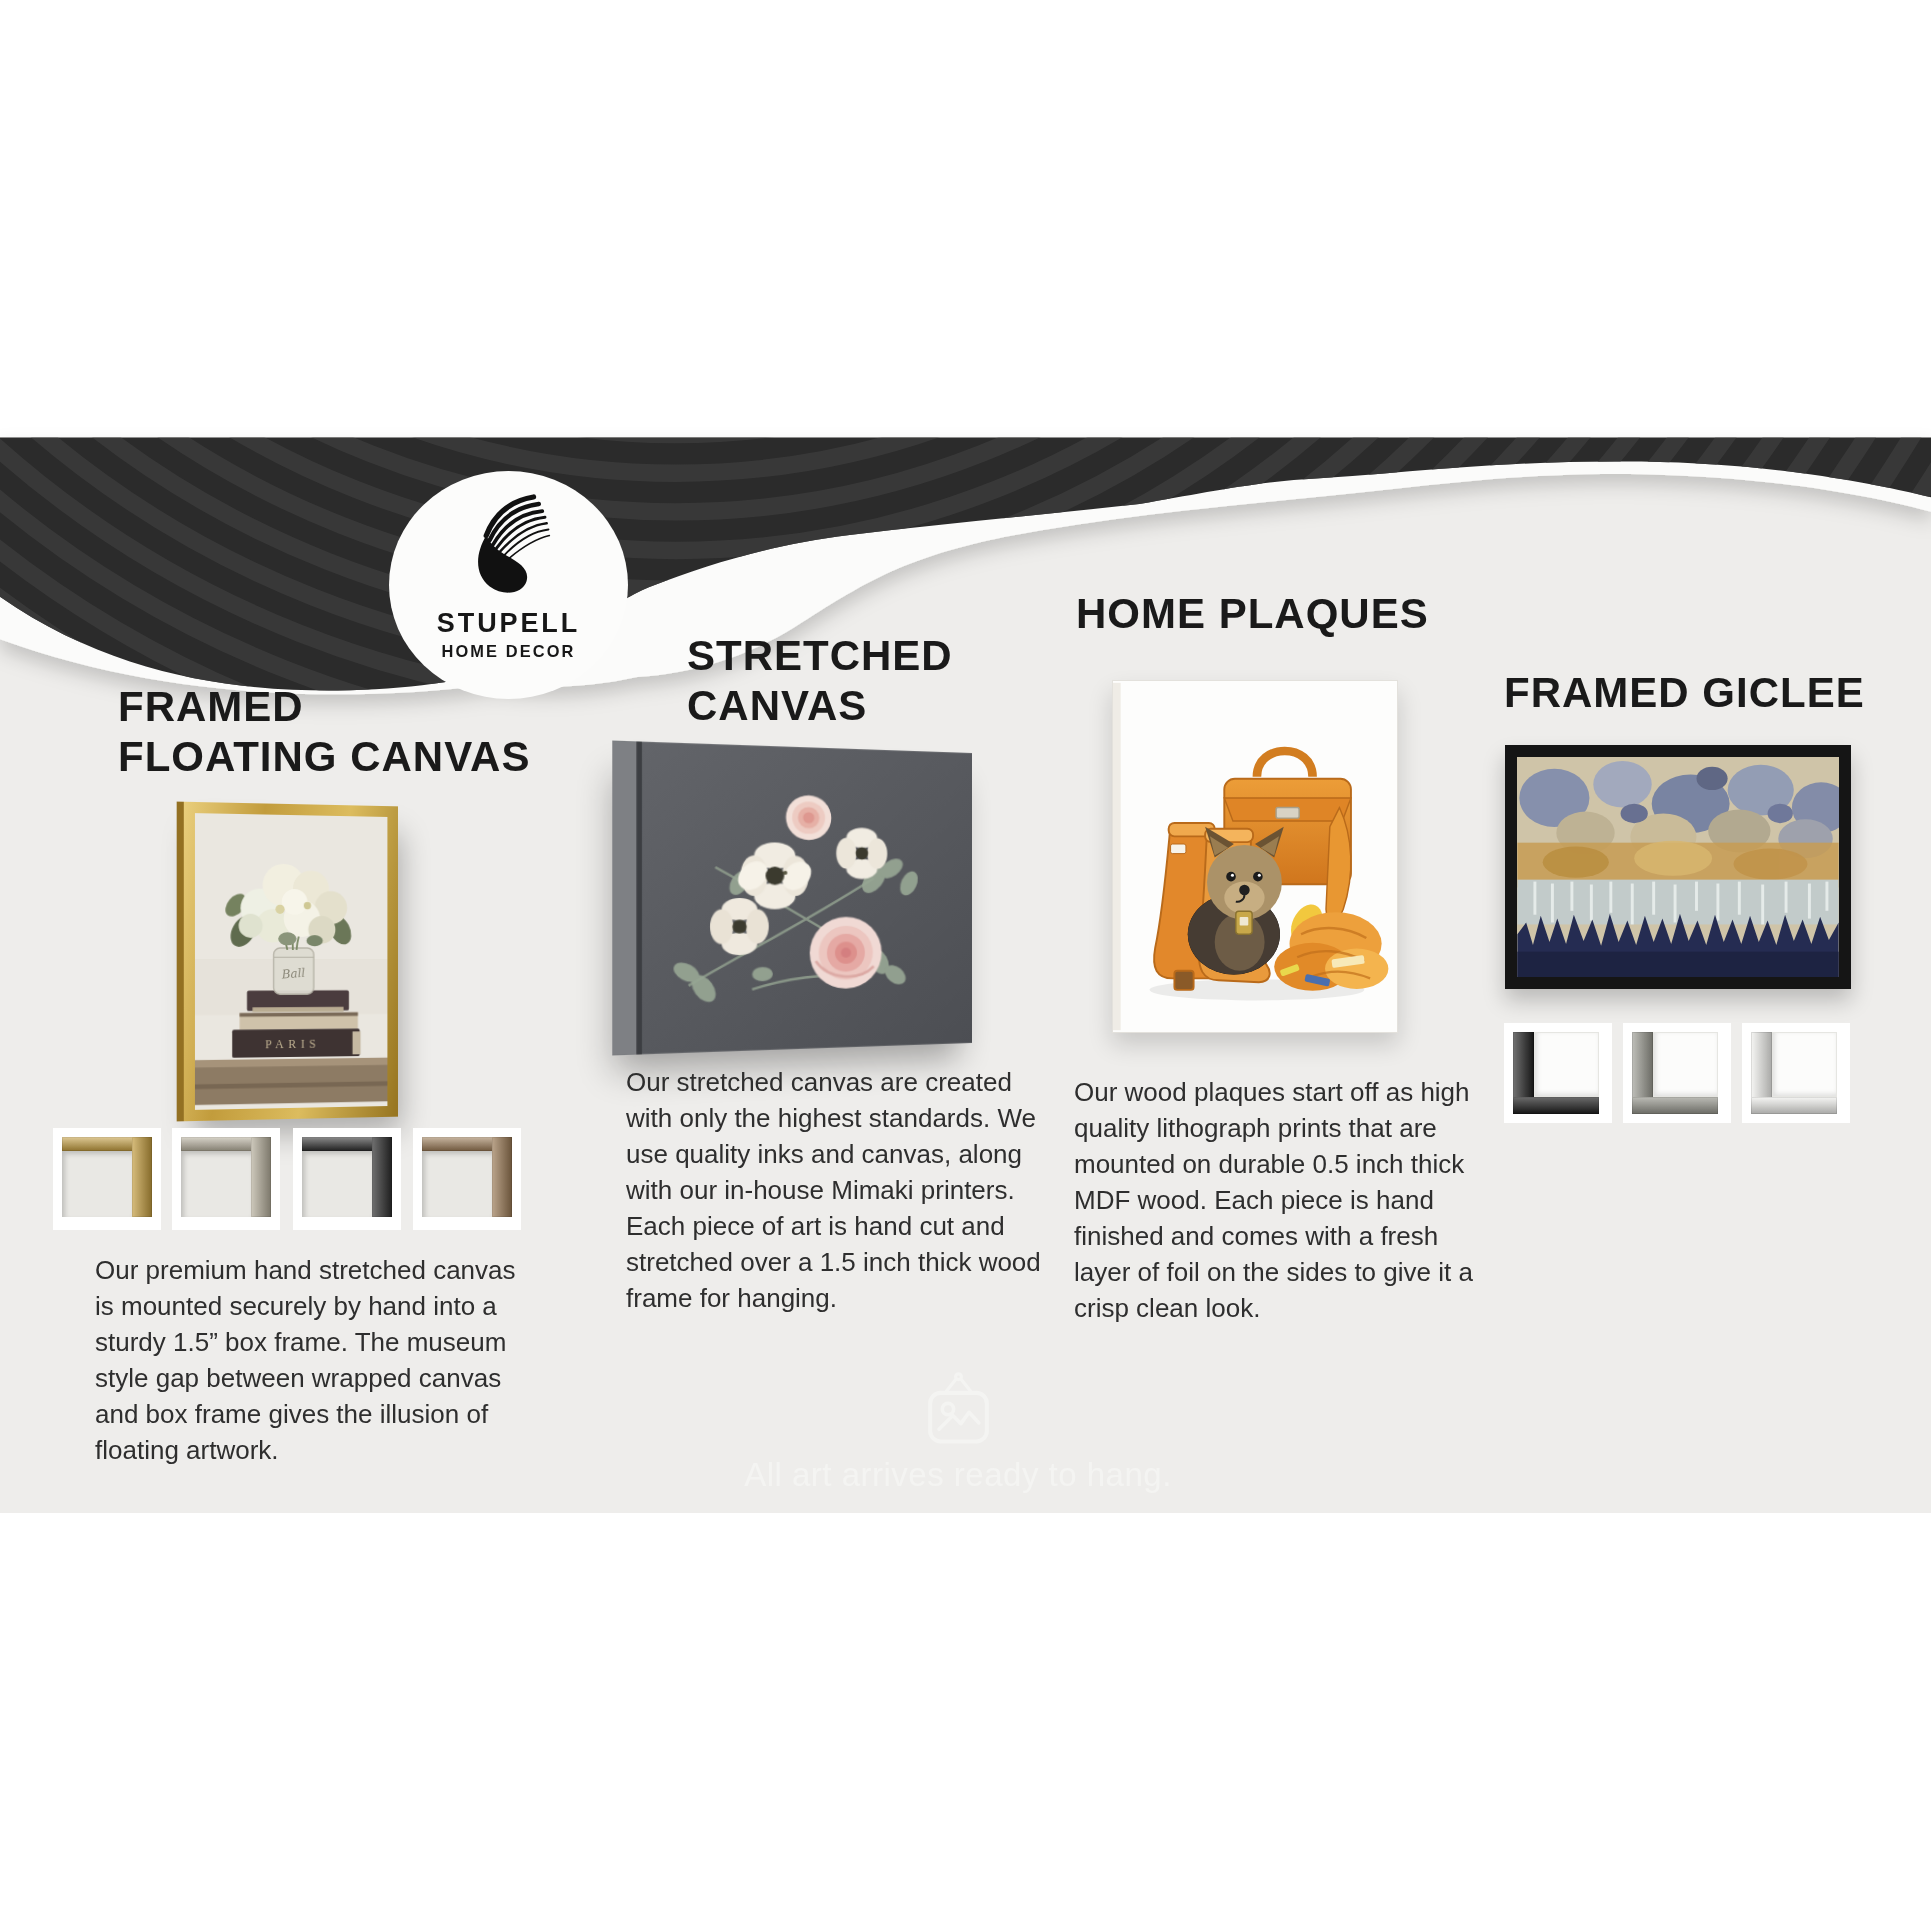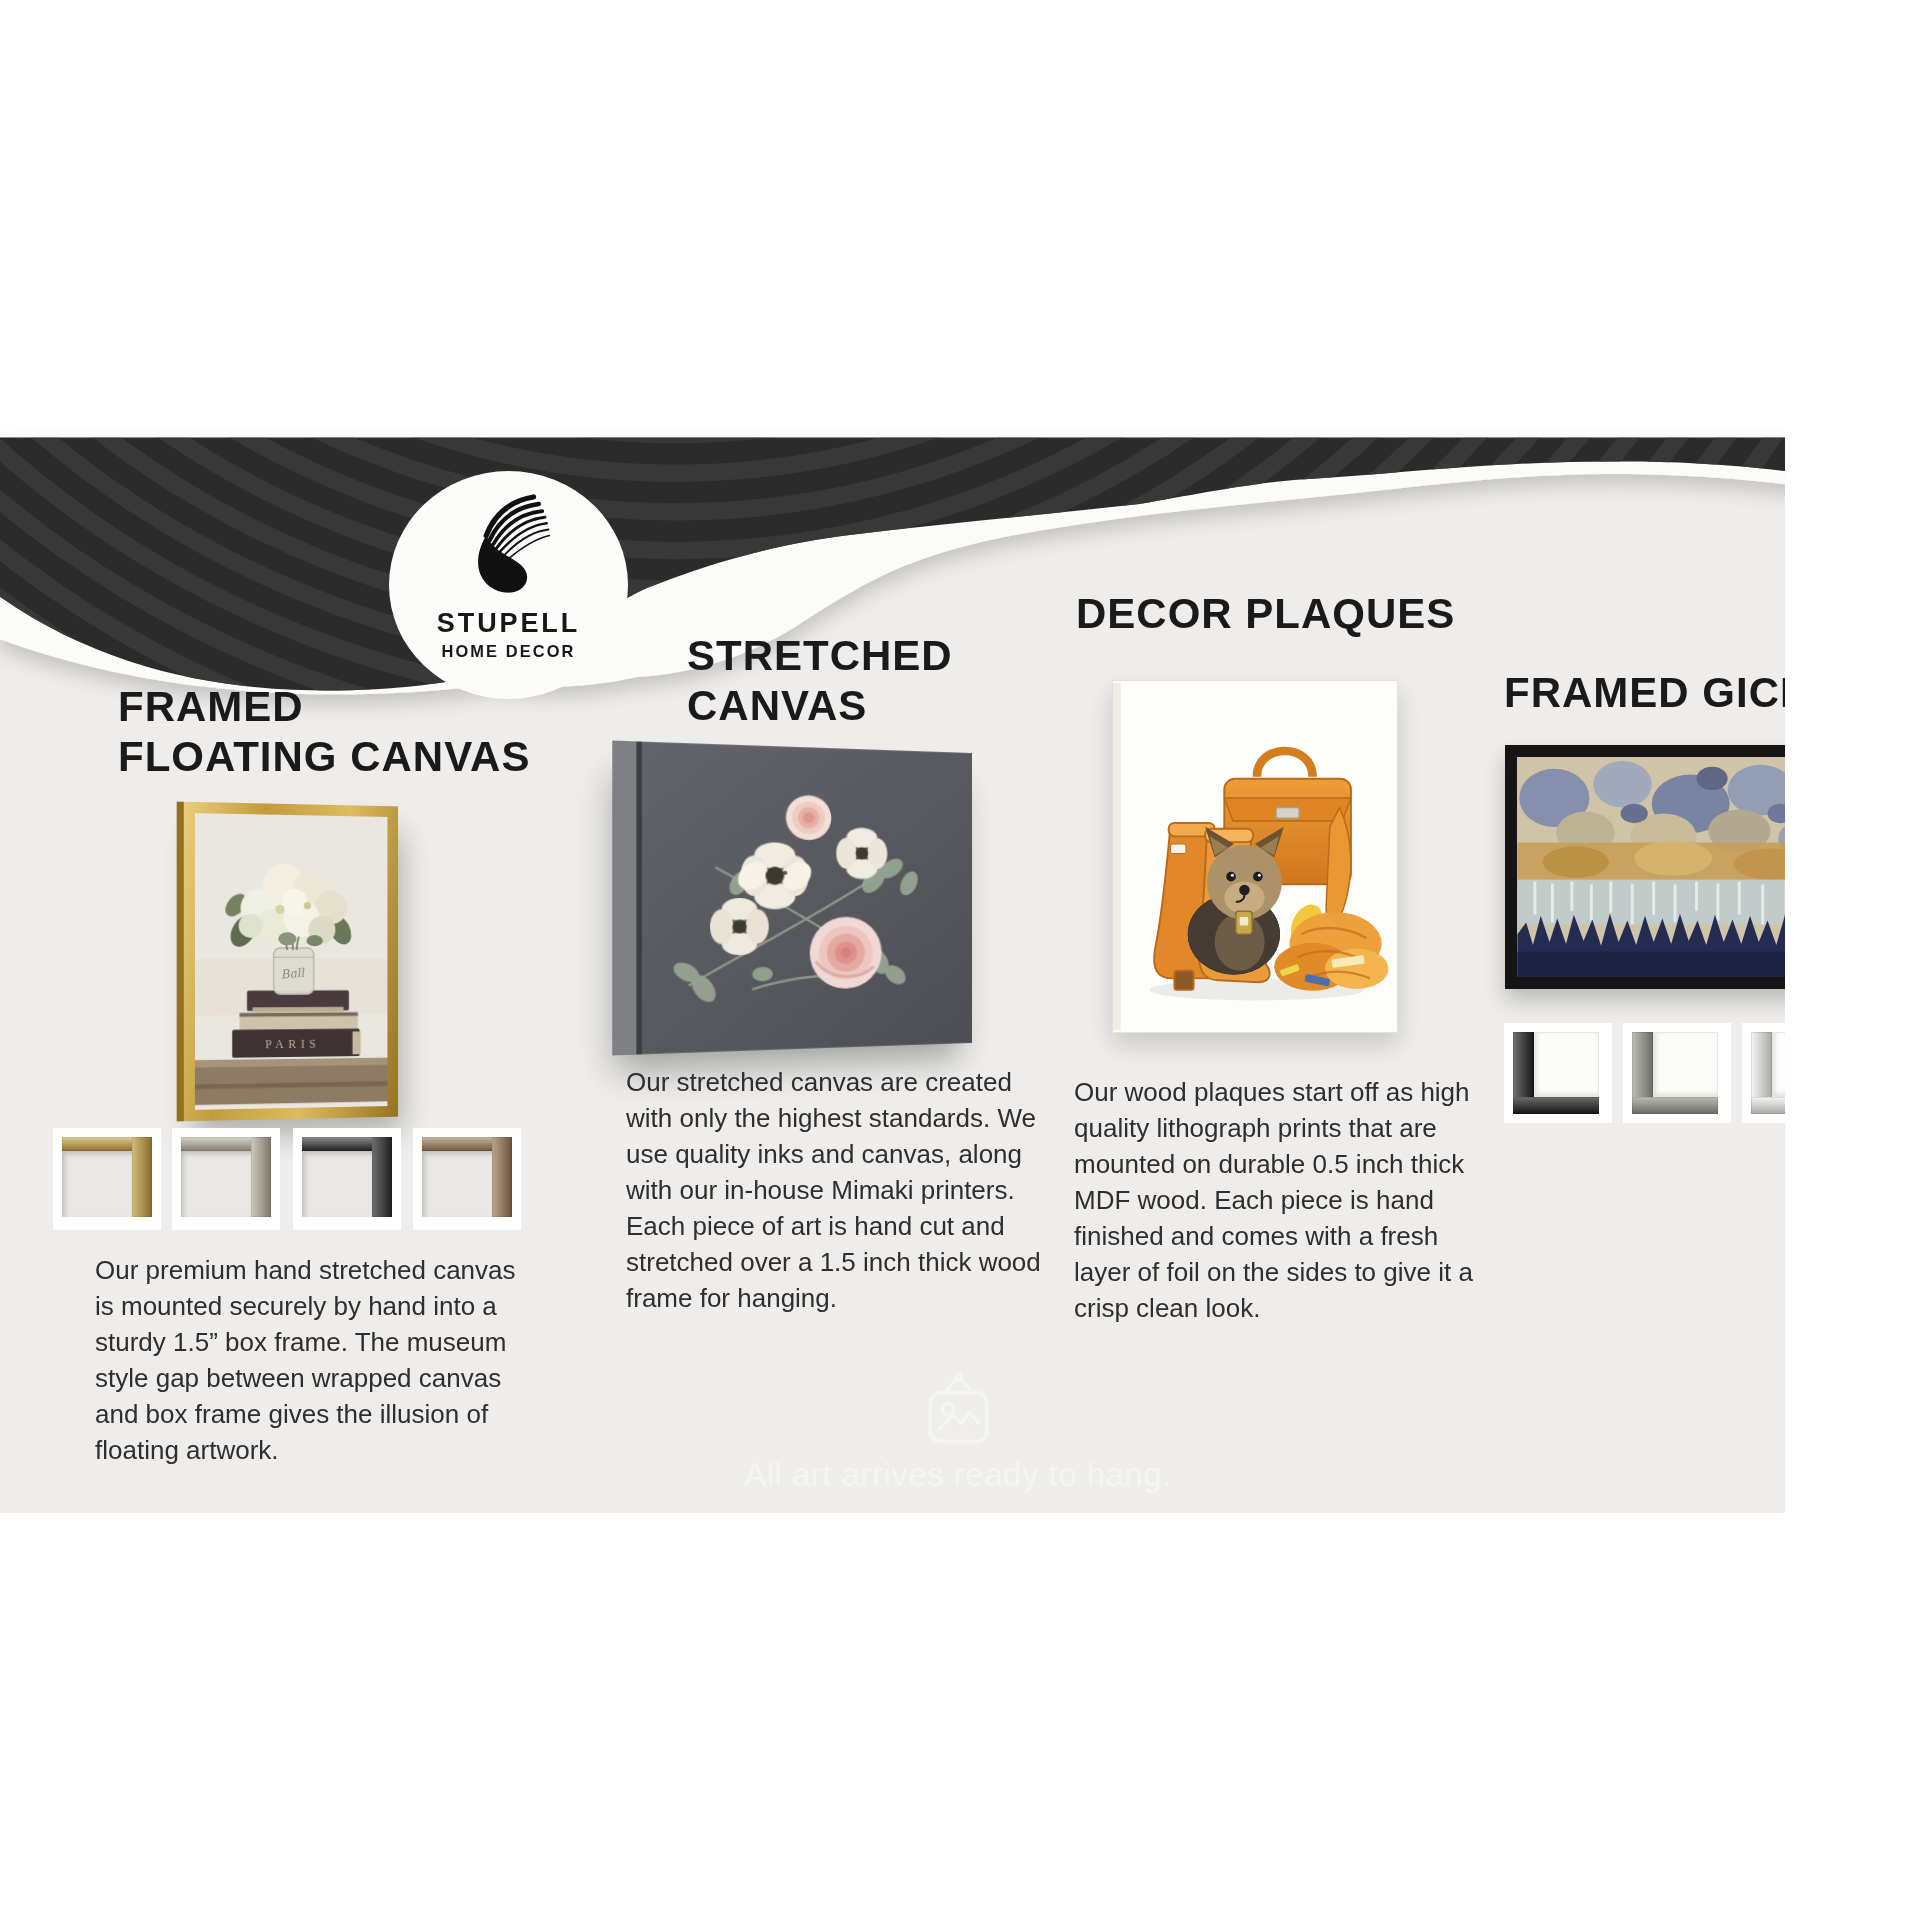--- a/index.html
+++ b/index.html
@@ -1,16 +1,16 @@
 <!DOCTYPE html>
 <html><head>
 <meta charset="utf-8">
 <style>
   html,body{margin:0;padding:0;background:#ffffff;}
-  .stage{position:relative;width:1785px;height:1931px;overflow:hidden;
+  .stage{position:relative;width:1931px;height:1931px;overflow:hidden;
          font-family:"Liberation Sans",sans-serif;background:#ffffff;}
   
   .content-band{position:absolute;left:0;top:437px;width:1931px;height:1076px;
                 background:#eeedeb;overflow:hidden;}
   .header-svg{position:absolute;left:0;top:0;width:1931px;height:734px;pointer-events:none;}
   
   .logo-medallion{position:absolute;left:389px;top:471px;width:239px;height:228px;
         background:#fcfcfb;border-radius:50%;display:flex;flex-direction:column;
         align-items:center;justify-content:flex-start;}
   .logo-swirl{margin-top:19.3px;width:108px;height:114px;}
@@ -306,21 +306,21 @@
             <circle r="17" fill="#e6b0a6"></circle>
           <circle r="9" fill="#de9890"></circle>
         </g>
       </g>
     </svg>
   </div>
 
   <div class="col-desc" style="left:626px;top:1064px;width:430px;">Our stretched canvas are created with only the highest standards. We use quality inks and canvas, along with our in-house Mimaki printers. Each piece of art is hand cut and stretched over a 1.5 inch thick wood frame for hanging.</div>
 
   <div class="col-title" style="left:1076px;top:589px;">
-    <div>DECOR PLAQUES</div>
+    <div>HOME PLAQUES</div>
   </div>
 
   <div class="plaque">
     <svg viewBox="0 0 296 362">
       <defs>
         <linearGradient id="baggrad" x1="0" y1="0" x2="0" y2="1">
           <stop offset="0" stop-color="#ec9d38"></stop>
             <stop offset="1" stop-color="#d0761d"></stop>
         </linearGradient>
       </defs>

